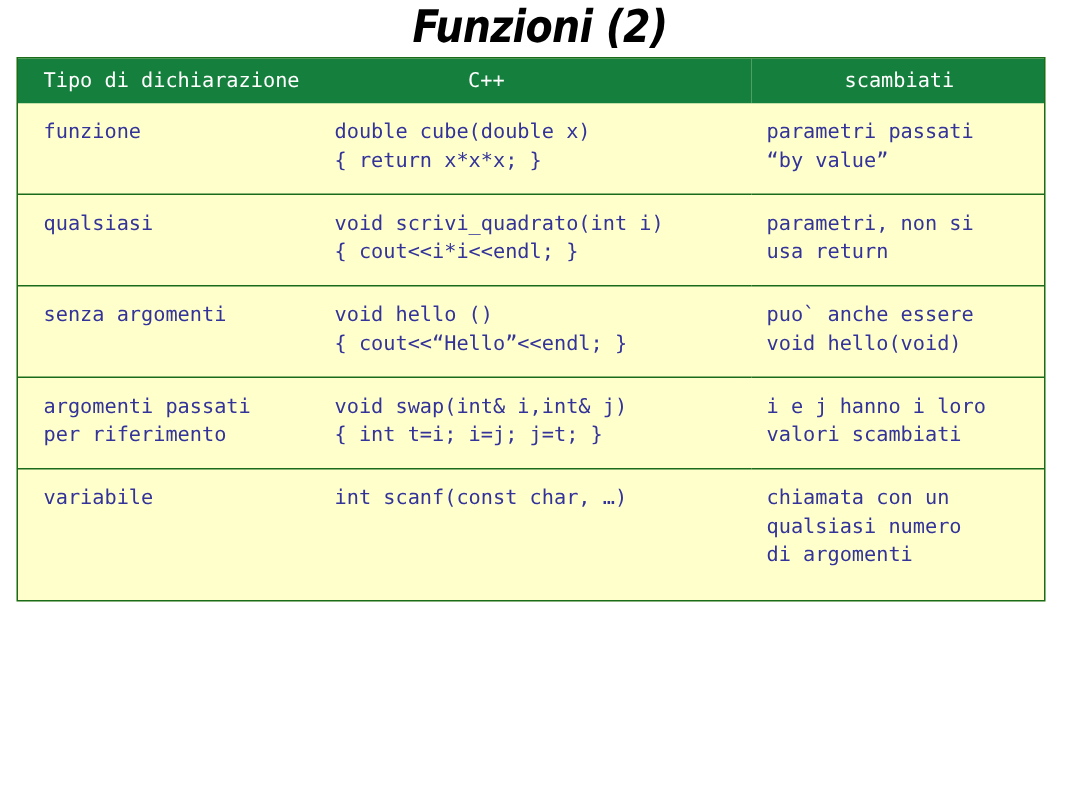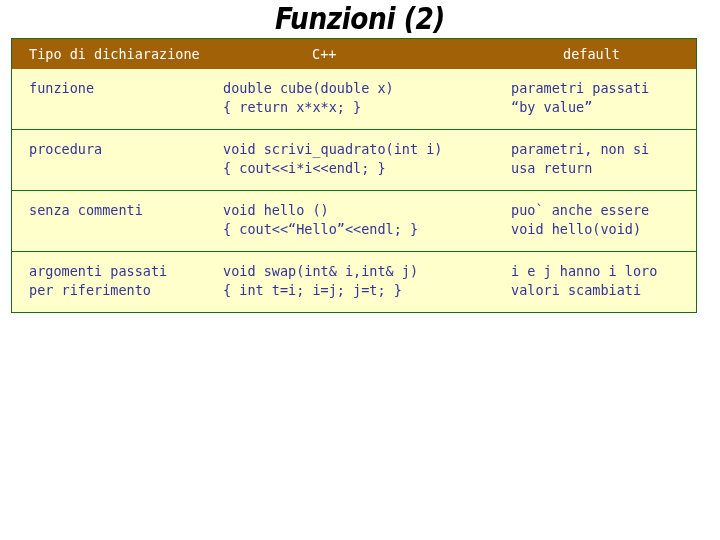--- a/index.html
+++ b/index.html
@@ -47,21 +47,21 @@
   }
   table.fn-table {
     border-collapse: collapse;
     width: 100%;
     table-layout: fixed;
   }
   table.fn-table col.c1 { width: 200px; }
   table.fn-table col.c2 { width: 289px; }
   table.fn-table col.c3 { width: 195px; }
   thead tr {
-    background: #a16207;
+    background: #15803d;
   }
   thead th {
     color: #ffffff;
     font-family: "DejaVu Sans Mono", "Liberation Mono", monospace;
     font-size: 13.5px;
     font-weight: normal;
     text-align: left;
     padding: 7px 0 7px 17px;
     letter-spacing: 0px;
     line-height: 16px;
@@ -101,50 +101,57 @@
     <table class="fn-table">
       <colgroup>
         <col class="c1">
           <col class="c2">
           <col class="c3">
       </colgroup>
       <thead>
         <tr>
           <th class="th1">Tipo di dichiarazione</th>
           <th class="th2">C++</th>
-          <th class="th3">default</th>
+          <th class="th3">scambiati</th>
         </tr>
       </thead>
       <tbody>
         <tr>
           <td class="cell-1">funzione</td>
           <td class="cell-2">double cube(double x)
 {   return x*x*x; }</td>
           <td class="cell-3">parametri passati
 “by value”</td>
         </tr>
         <tr>
-          <td class="cell-1">procedura</td>
+          <td class="cell-1">qualsiasi</td>
           <td class="cell-2">void scrivi_quadrato(int i)
 {   cout&lt;&lt;i*i&lt;&lt;endl; }</td>
           <td class="cell-3">parametri, non si
 usa return</td>
         </tr>
         <tr>
-          <td class="cell-1">senza commenti</td>
+          <td class="cell-1">senza argomenti</td>
           <td class="cell-2">void hello ()
 { cout&lt;&lt;“Hello”&lt;&lt;endl; }</td>
           <td class="cell-3">puo` anche essere
 void hello(void)</td>
         </tr>
         <tr>
           <td class="cell-1">argomenti passati
 per riferimento</td>
           <td class="cell-2">void swap(int&amp; i,int&amp; j)
 { int t=i; i=j; j=t; }</td>
           <td class="cell-3">i e j hanno i loro
 valori scambiati</td>
         </tr>
+        <tr class="row-pad-tall">
+          <td class="cell-1">variabile</td>
+          <td class="cell-2">int scanf(const char, …)</td>
+          <td class="cell-3">chiamata con un
+qualsiasi numero
+di argomenti</td>
+        </tr>
       </tbody>
     </table>
   </div>
 
 </div>
 
 </body></html>

